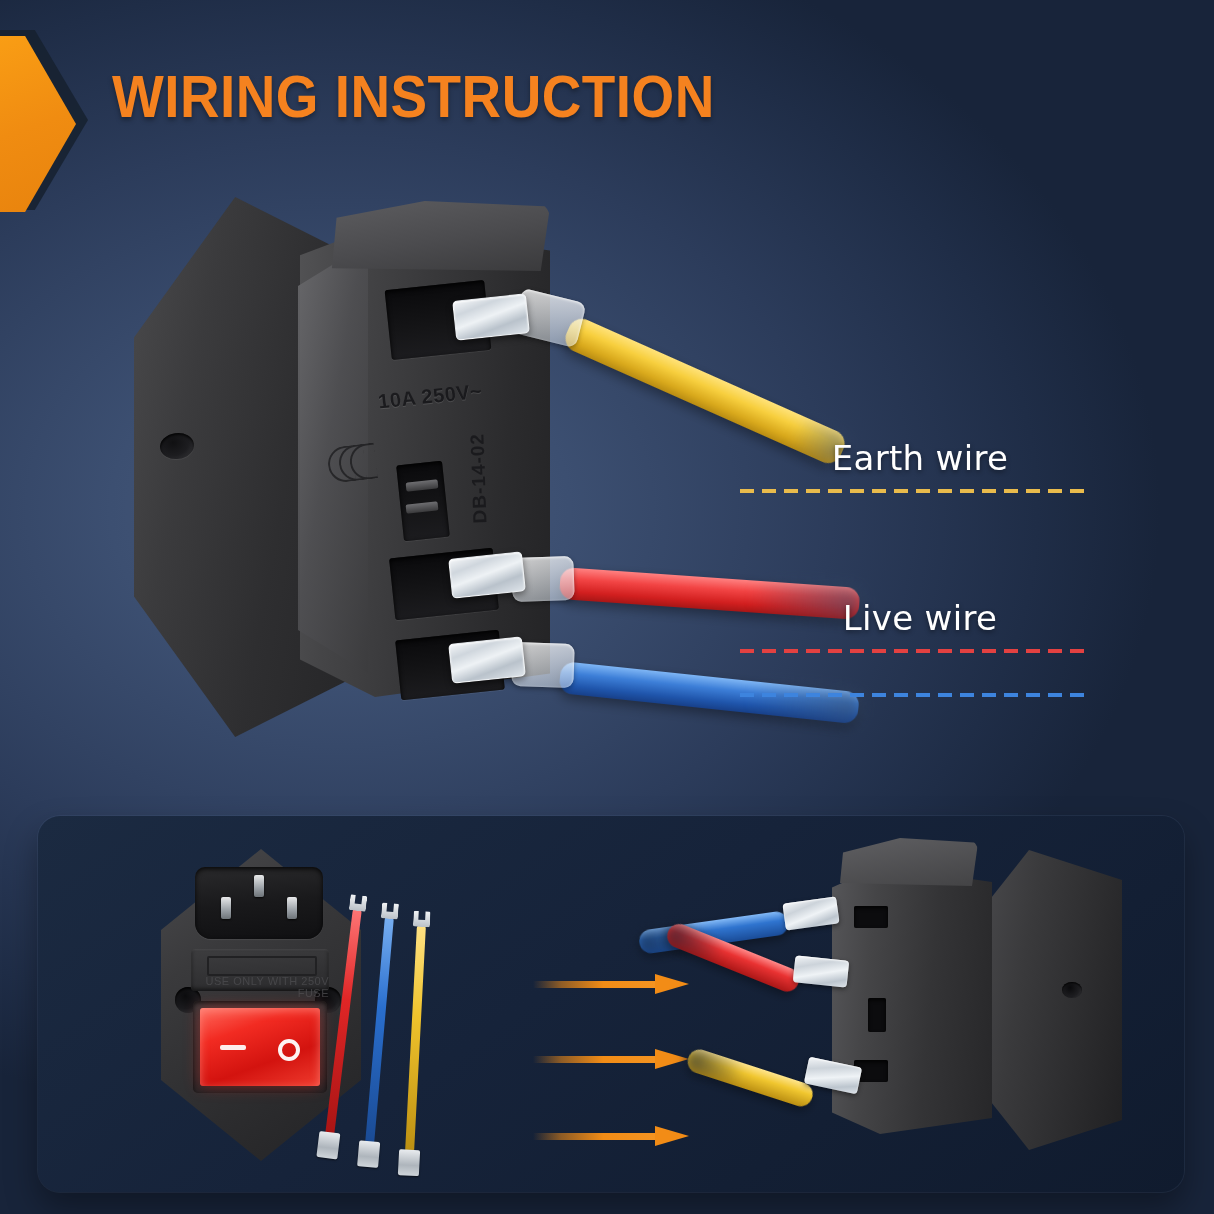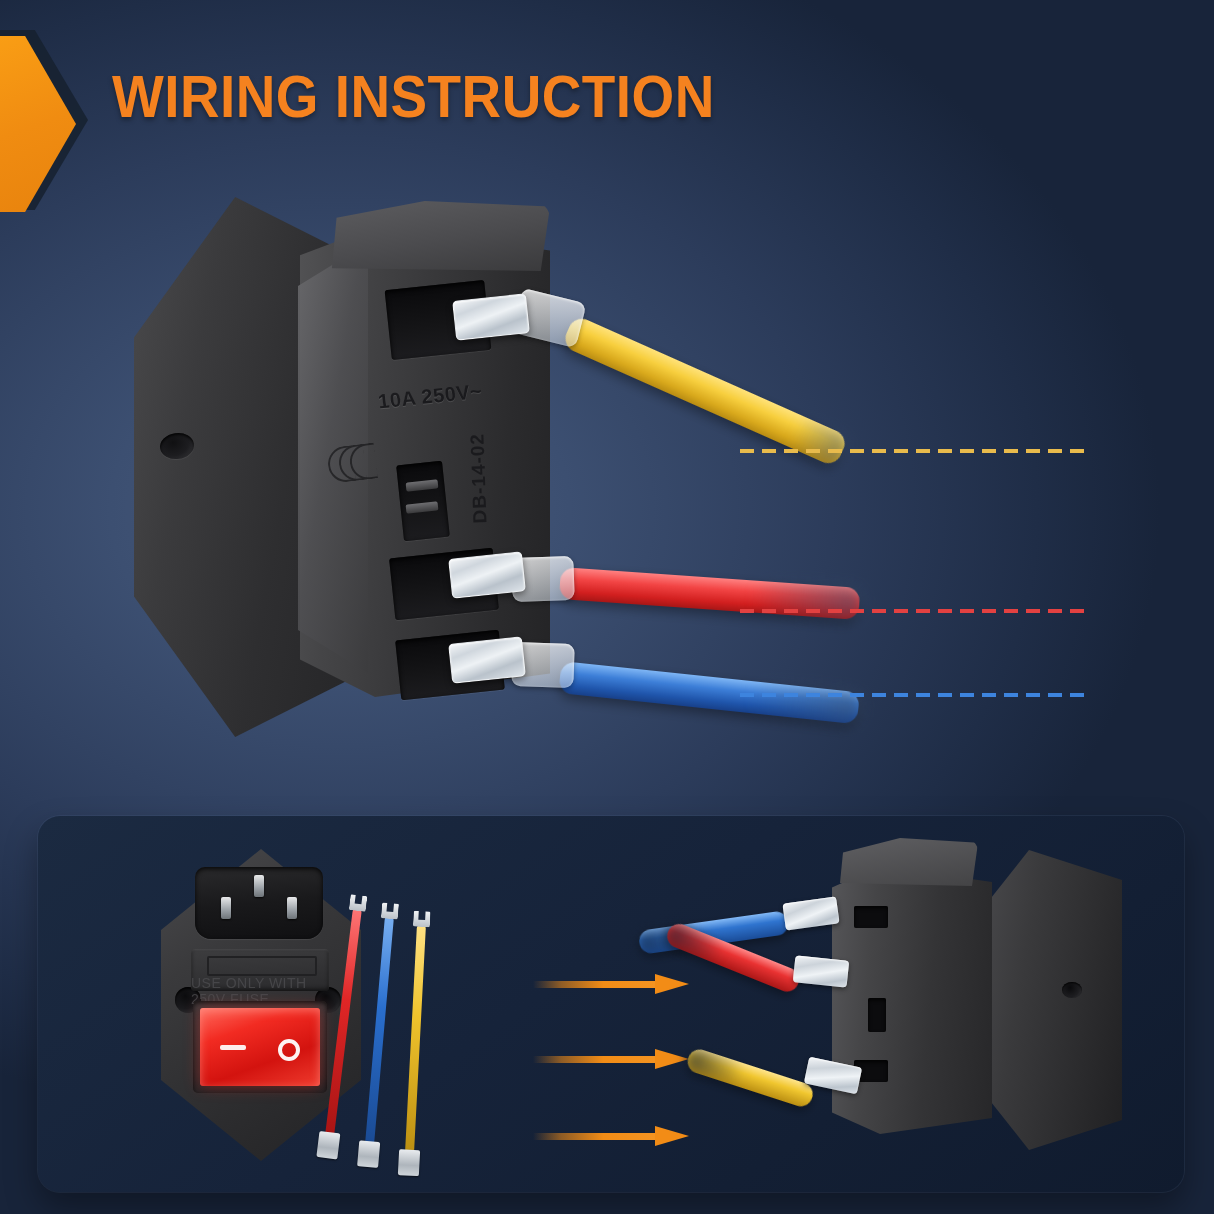--- a/index.html
+++ b/index.html
@@ -267,21 +267,21 @@
     background:linear-gradient(175deg,#3d3d3f,#2a2a2c);
     border-radius:4px;
     box-shadow:inset 0 1px 2px rgba(255,255,255,.09), inset 0 -2px 4px rgba(0,0,0,.6);
   }
   .fuse-cover::before{
     content:""; position:absolute; left:16px; top:7px; width:106px; height:16px;
     border:2px solid #212123; border-radius:2px;
   }
   .fuse-text{
     position:absolute; left:0; top:26px; width:100%;
-    text-align:left; font-size:14px; color:#4e4e51; letter-spacing:.5px;
+    text-align:right; font-size:11px; color:#4e4e51; letter-spacing:.5px;
     opacity:.75;
   }
   .rocker-frame{
     position:absolute; left:40px; top:160px; width:134px; height:92px;
     background:linear-gradient(175deg,#3a3a3c,#222224);
     border-radius:5px;
     box-shadow:inset 0 2px 4px rgba(0,0,0,.7);
     padding:7px;
   }
   .rocker{
@@ -449,24 +449,26 @@
     <div class="terminal term-r"></div>
 
     <div class="wire wire-b"></div>
     <div class="tboot boot-b"></div>
     <div class="terminal term-b"></div>
   </div>
 
   <div class="labels">
 
     <div class="grp-earth">
+      <div class="lbl-text">Earth wire</div>
       <div class="dash dash-y"></div>
     </div>
 
     <div class="grp-live">
+      <div class="lbl-text">Live wire</div>
       <div class="dash dash-r"></div>
     </div>
 
     <div class="grp-neutral">
       <div class="dash dash-b"></div>
     </div>
   </div>
 
   <div class="panel">
 

